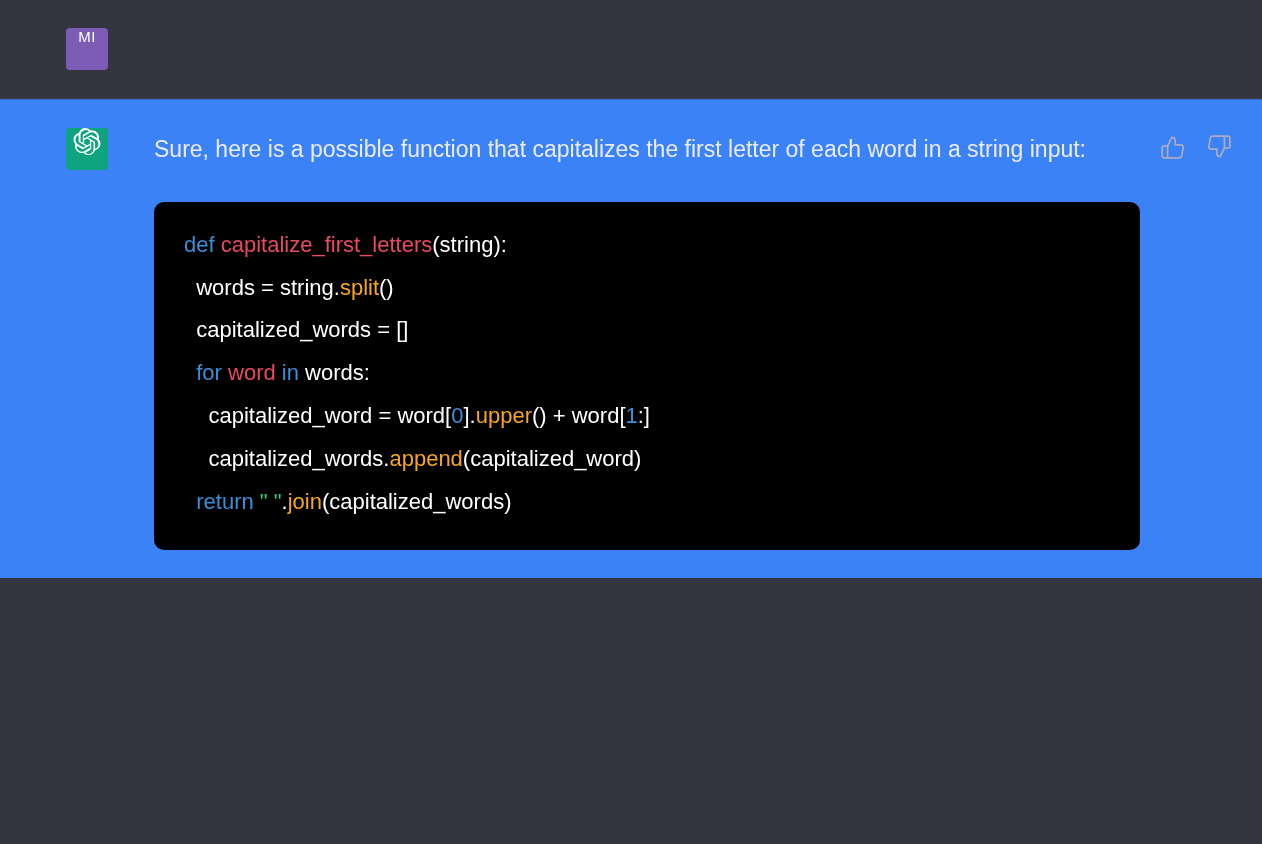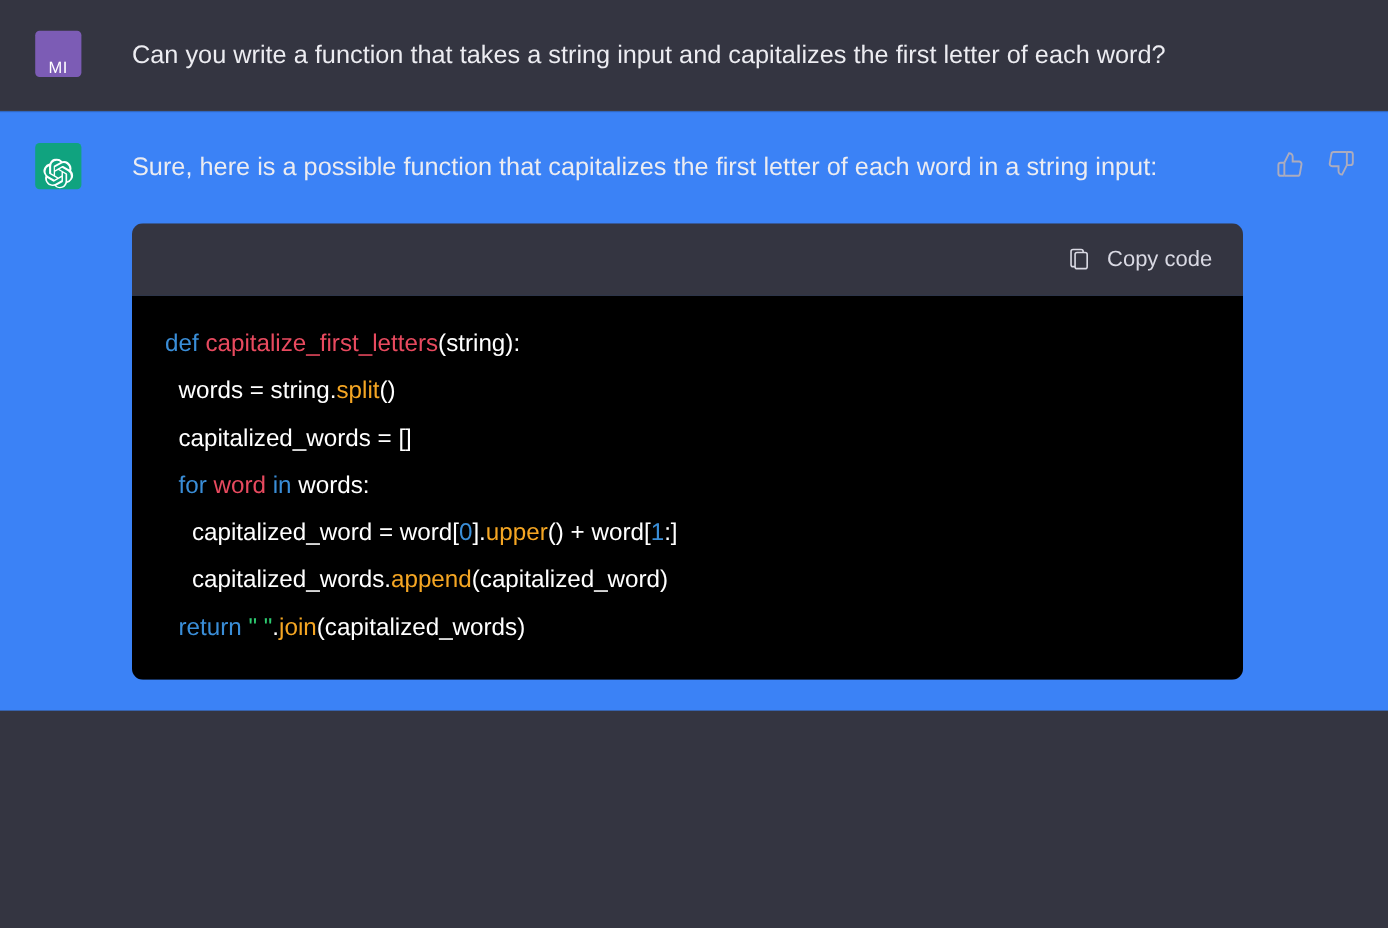--- a/index.html
+++ b/index.html
@@ -1,20 +1,20 @@
 <!DOCTYPE html>
 <html><head>
 <meta charset="utf-8">
 <style>
   * { margin:0; padding:0; box-sizing:border-box; }
   html,body { background:#343541; width:1262px; height:844px; font-family:-apple-system,BlinkMacSystemFont,"Segoe UI",Helvetica,Arial,sans-serif; color:#d1d5db; }
   .row { display:flex; padding:28px 30px 28px 32px; }
   .row-user { background:#343541; border-bottom:1px solid rgba(255,255,255,0.04); }
   .row-assist { background:#3b82f6; border-top:1px solid rgba(0,0,0,0.15); }
-  .avatar { width:42px; height:42px; border-radius:4px; display:flex; align-items:flex-end; justify-content:center; flex-shrink:0; }
+  .avatar { width:42px; height:42px; border-radius:4px; display:flex; align-items:flex-start; justify-content:center; flex-shrink:0;margin-left:34px; }
   .avatar-user { background:#7c5cb5; color:#fff; font-size:15px; font-weight:500; letter-spacing:0.5px; }
   .avatar-assist { background:#10a37f; }
   .avatar-assist svg { width:28px; height:28px; }
   .content { margin-left:46px; flex:1; min-width:0; font-size:23px; line-height:1.9; color:#ececf1; }
   .content .text { max-width:960px; }
   .actions { display:flex; gap:20px; margin-left:20px; padding-top:6px; }
   .actions svg { width:26px; height:26px; stroke:#acacbe; fill:none; stroke-width:1.6; cursor:pointer; }
   .codebox { margin-top:30px; border-radius:10px; overflow:hidden; max-width:1010px; }
   .codehead { background:#343541; display:flex; justify-content:flex-end; align-items:center; padding:14px 28px 14px 20px; }
   .copybtn { display:flex; align-items:center; gap:14px; color:#d9d9e3; font-size:20px; cursor:pointer; }
@@ -22,45 +22,33 @@
   .codebody { background:#000; padding:22px 28px 26px 30px; font-family:Liberation Sans, sans-serif; font-size:22px; line-height:1.95; color:#fff; white-space:pre; overflow-x:auto; }
   .tok-keyword{color:#3a8ed8;} .tok-func{color:#e84a5f;} .tok-string{color:#2ecc71;} .tok-method{color:#f5a623;} .tok-num{color:#3a8ed8;}
 </style>
 </head>
 <body>
 
 <div class="row row-user">
   <div class="avatar avatar-user">
     <span>MI</span>
   </div>
-  <div class="content">
-    <div class="text">Can you write a function that takes a string input and capitalizes the first letter of each word?</div>
-  </div>
 </div>
 
 <div class="row row-assist">
   <div class="avatar avatar-assist">
     <svg viewBox="0 0 41 41">
       <path fill="#fff" d="M37.5 16.7a9.9 9.9 0 0 0-.9-8.1 10 10 0 0 0-10.8-4.8A9.9 9.9 0 0 0 18.3 0a10 10 0 0 0-9.5 6.9 9.9 9.9 0 0 0-6.6 4.8 10 10 0 0 0 1.2 11.7 9.9 9.9 0 0 0 .9 8.1 10 10 0 0 0 10.8 4.8 9.9 9.9 0 0 0 7.5 3.3 10 10 0 0 0 9.5-6.9 9.9 9.9 0 0 0 6.6-4.8 10 10 0 0 0-1.2-11.7v.5zM22.6 38a7.4 7.4 0 0 1-4.8-1.7l.2-.1 8-4.6a1.3 1.3 0 0 0 .7-1.1V19.1l3.4 2v9.2A7.5 7.5 0 0 1 22.6 38zM6.4 31.1a7.4 7.4 0 0 1-.9-5l.2.1 8 4.6a1.3 1.3 0 0 0 1.3 0l9.8-5.6v3.9l-8 4.6a7.5 7.5 0 0 1-10.2-2.7h-.2zM4.3 13.6A7.4 7.4 0 0 1 8.2 10.3v9.5a1.3 1.3 0 0 0 .7 1.1l9.8 5.6-3.4 2-8-4.6a7.5 7.5 0 0 1-2.7-10.2l-.3-.1zm27.6 6.4l-9.8-5.6 3.4-2 8 4.6a7.5 7.5 0 0 1-1.2 13.5v-9.5a1.3 1.3 0 0 0-.7-1.1l.3.1zm3.4-5.1l-.2-.1-8-4.6a1.3 1.3 0 0 0-1.3 0l-9.8 5.6V11.9l8-4.6a7.5 7.5 0 0 1 11.1 7.8l.2-.2zM14.4 21.9l-3.4-2v-9.2a7.5 7.5 0 0 1 12.3-5.8l-.2.1-8 4.6a1.3 1.3 0 0 0-.7 1.1v11.4zm1.8-4l4.3-2.5 4.3 2.5v5l-4.3 2.5-4.3-2.5v-5z"></path>
     </svg>
   </div>
 
   <div class="content">
     <div class="text">Sure, here is a possible function that capitalizes the first letter of each word in a string input:</div>
 
     <div class="codebox">
-      <div class="codehead">
-        <div class="copybtn">
-          <svg viewBox="0 0 24 24">
-            <rect x="8" y="5" width="12" height="16" rx="2"></rect>
-            <path d="M16 5V4a2 2 0 0 0-2-2H6a2 2 0 0 0-2 2v13a2 2 0 0 0 2 2h2"></path>
-          </svg>
-          <span>Copy code</span>
-        </div>
-      </div>
       <div class="codebody"><span class="tok-keyword">def</span> <span class="tok-func">capitalize_first_letters</span><span>(string):</span>
 <span>  words = string.</span><span class="tok-method">split</span><span>()</span>
 <span>  capitalized_words = []</span>
   <span class="tok-keyword">for</span> <span class="tok-func">word</span> <span class="tok-keyword">in</span><span> words:</span>
 <span>    capitalized_word = word[</span><span class="tok-num">0</span><span>].</span><span class="tok-method">upper</span><span>() + word[</span><span class="tok-num">1</span><span>:]</span>
 <span>    capitalized_words.</span><span class="tok-method">append</span><span>(capitalized_word)</span>
   <span class="tok-keyword">return</span> <span class="tok-string">" "</span><span>.</span><span class="tok-method">join</span><span>(capitalized_words)</span></div>
     </div>
   </div>
 

